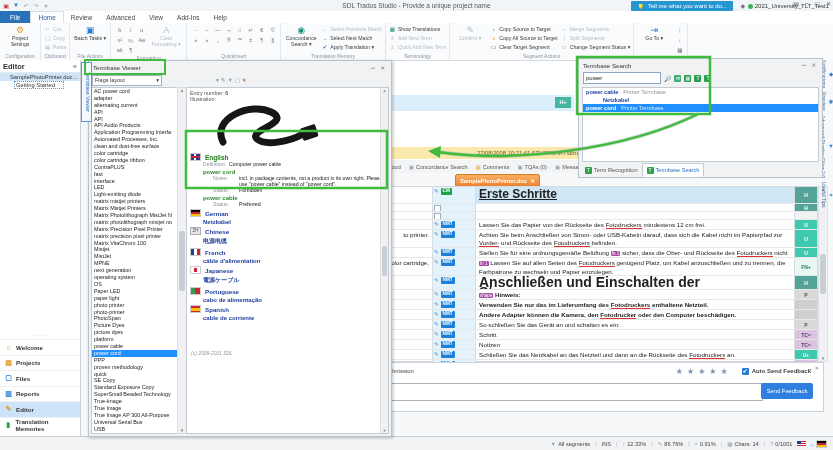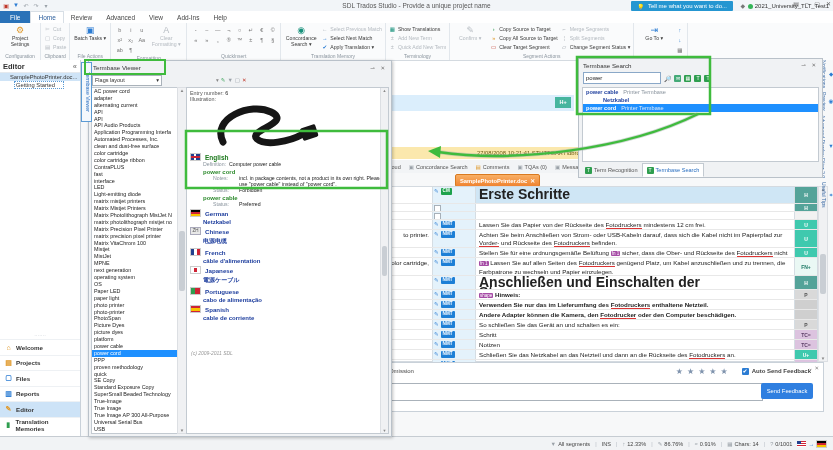--- a/index.html
+++ b/index.html
@@ -59,21 +59,21 @@
   .segtable{position:absolute;top:126px;left:9px;width:726px;height:174px;background:#fff;border:1px solid #d4dae0;}
   .seg-row{display:flex;align-items:stretch;border-bottom:1px solid #e8e8e8;overflow:hidden;}
   .col-src{width:336px;font-size:6.2px;color:#222;text-align:right;padding:1px 3px 0 2px;line-height:7.5px;overflow:hidden;}
   .col-mid{width:40px;background:#e4f2fb;border-left:1px solid #d5dde3;border-right:1px solid #d5dde3;display:flex;align-items:flex-start;gap:2px;padding:1px 1px 0;}
   .col-tgt{flex:1;font-size:6.2px;color:#222;padding:1px 3px 0;line-height:7.5px;overflow:hidden;}
   .col-status{width:22px;border-left:1px solid #d5dde3;font-size:5px;font-weight:bold;display:flex;align-items:center;justify-content:center;background:#f2f2f2;}
   .pencil{color:#2b7cd3;font-size:5.5px;line-height:6px;}
   .badge{font-size:4.6px;font-weight:bold;color:#fff;padding:0 2px;border-radius:1px;height:6.5px;line-height:6.5px;}
   .b-nmt{background:#1d7fd6;} .b-cm{background:#1ea24d;}
   .docicon{width:5px;height:6px;background:#fff;border:1px solid #a7b0b8;}
-  .t-h1{font-size:14px;font-weight:bold;line-height:12px;}
+  .t-h1{font-size:12px;font-weight:bold;line-height:12px;text-decoration:underline;}
   .t-h2{font-size:14px;font-weight:bold;line-height:10px;}
   .t-bold{font-weight:bold;}
   .t-italic{font-style:italic;color:#444;}
   .term{border-bottom:1px solid #d33;}
   .tagtok{background:#a64ca6;color:#fff;font-size:4.5px;padding:0 1px;border-radius:1px;}
   .row-sel .col-tgt{background:#cfe6f5;}
   .vscroll{position:absolute;top:126px;right:5px;width:8px;height:174px;background:#f0f1f3;border:1px solid #dcdfe3;font-size:4.5px;color:#888;display:flex;flex-direction:column;justify-content:space-between;align-items:center;}
   .vthumb{width:6px;height:40px;background:#c9ced4;border-radius:2px;}
   
   .feedback{position:absolute;top:302px;left:9px;right:9px;height:48px;background:#fff;border:1px solid #c9d1d9;}

